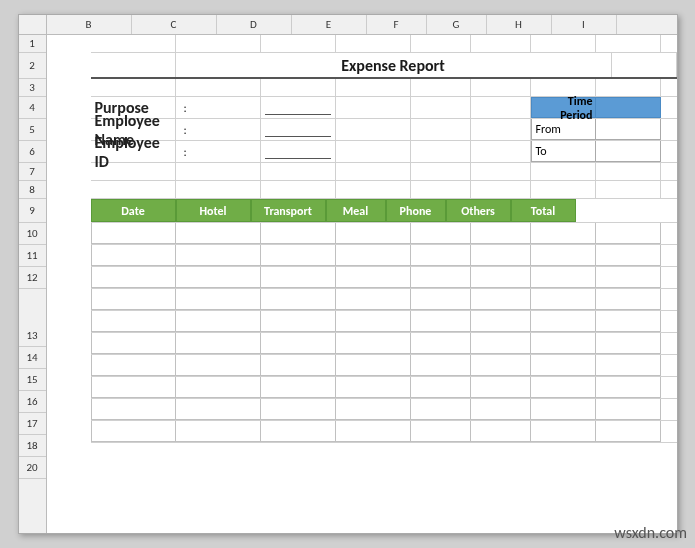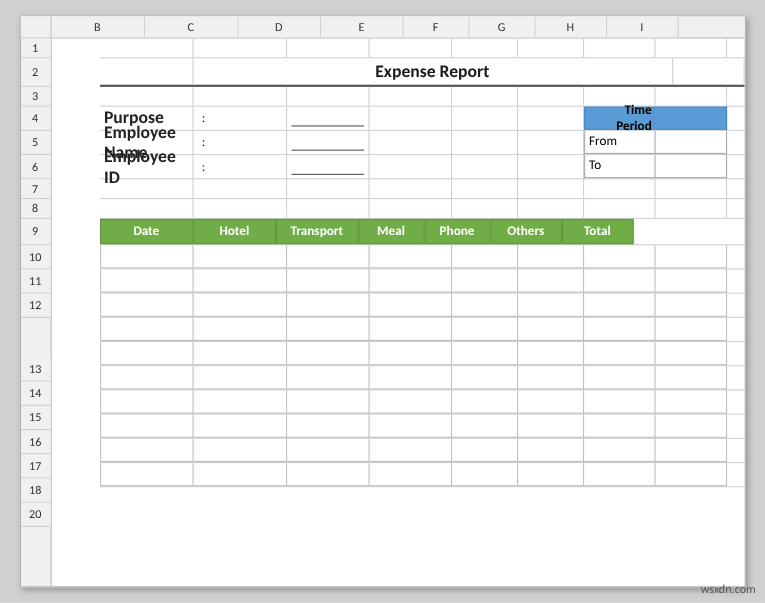--- a/index.html
+++ b/index.html
@@ -155,21 +155,21 @@
       border-left: none;
     }
     .table-data-cell:first-child {
       border-left: 1px solid #c0c0c0;
     }
 
     .wsxdn {
       position: fixed;
       bottom: 6px;
       right: 8px;
-      font-size: 11px;
+      font-size: 16px;
       color: #555;
     }
   </style>
 </head>
 <body>
 
 <div class="spreadsheet-window">
 
   <div class="col-headers">
     <div class="col-header-corner col-a"></div>

